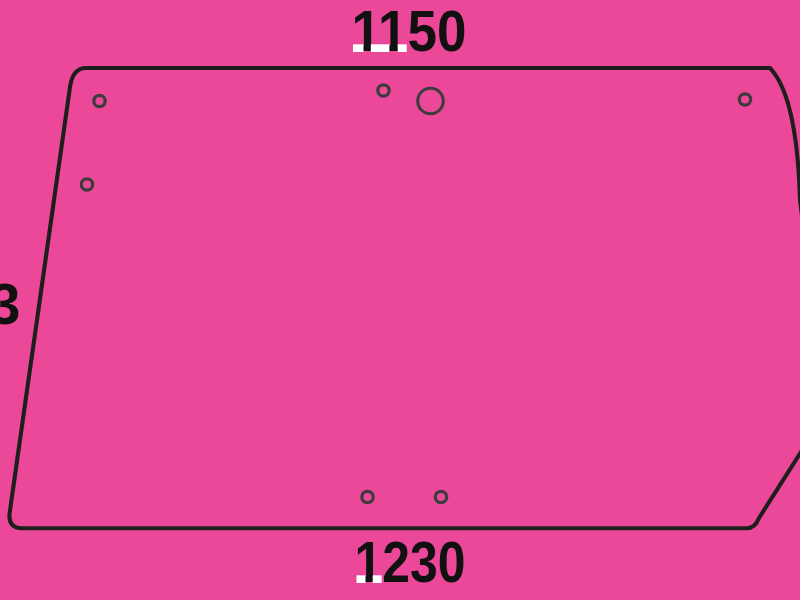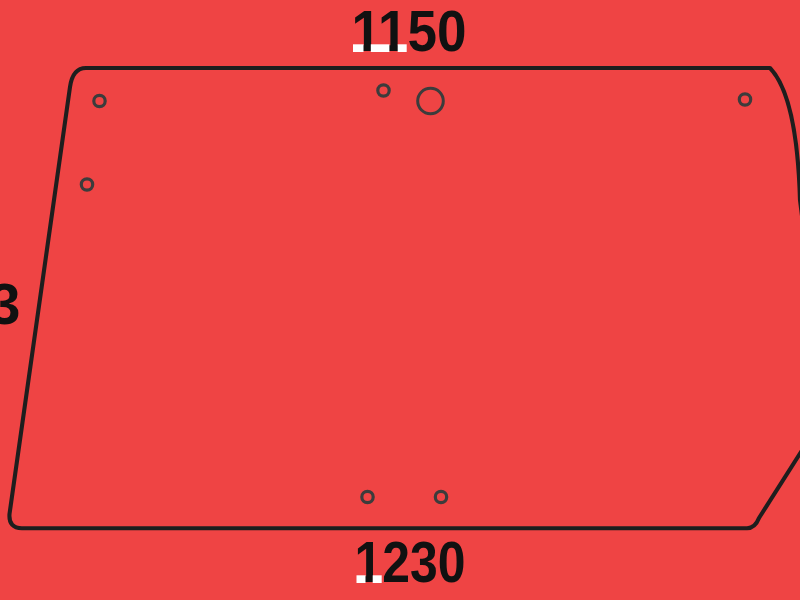--- a/index.html
+++ b/index.html
@@ -1,16 +1,16 @@
 <!DOCTYPE html>
 <html><head>
 <meta charset="utf-8">
 <style>
   html,body{margin:0;padding:0;background:#ffffff;}
-  #canvas{position:relative;width:800px;height:600px;background:#ef4444;overflow:hidden;
+  #canvas{position:relative;width:800px;height:600px;background:#ec4899;overflow:hidden;
           font-family:"Liberation Sans", sans-serif;}
 </style>
 </head>
 <body>
 
 <div id="canvas">
 <svg width="800" height="600" viewBox="0 0 800 600" xmlns="http://www.w3.org/2000/svg" style="filter:blur(0.55px)">
 
   <path d="M 86 68 L 770 68 Q 797 96 800 200 L 827 411 L 759 518
            Q 755 528.2 747 528.2 L 22 528.2 Q 8.5 528.2 9.5 514 L 70 87

